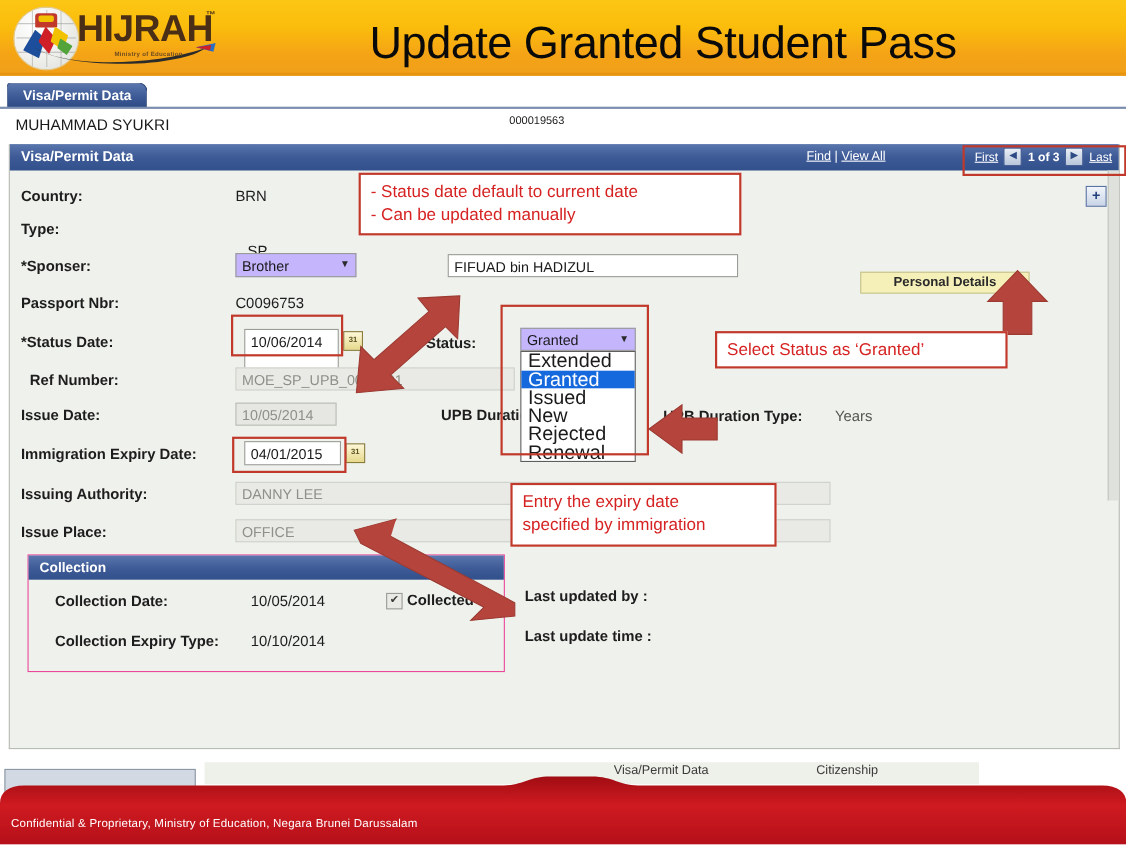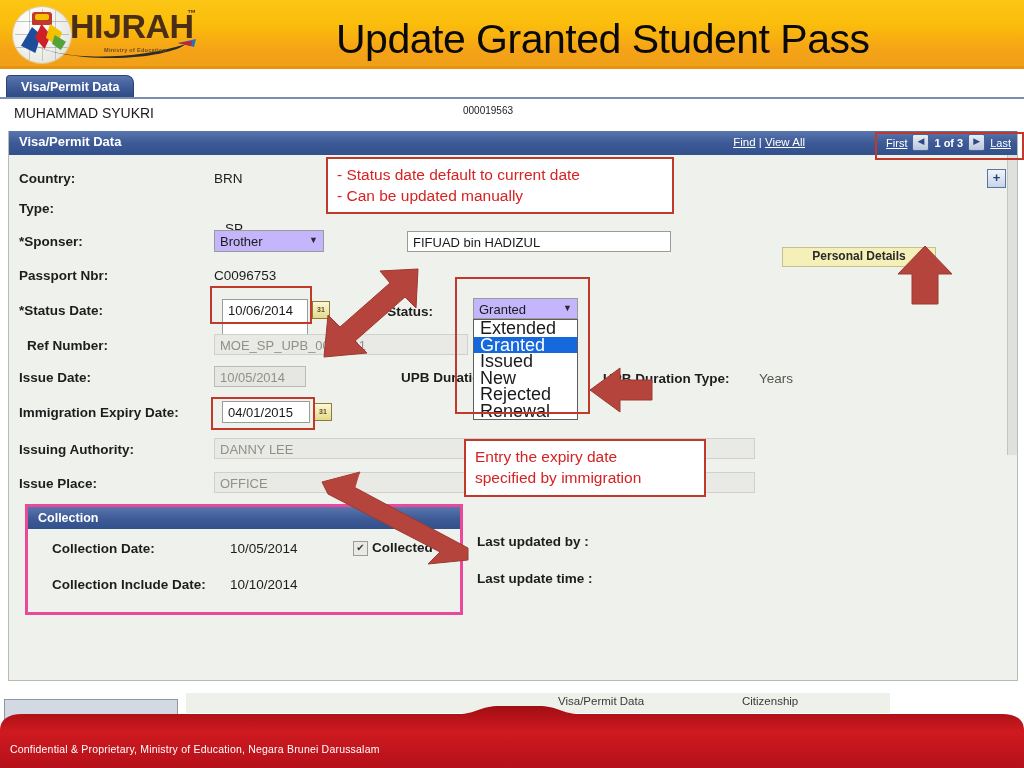--- a/index.html
+++ b/index.html
@@ -272,21 +272,21 @@
     font-size: 18px; color: #1a1a1a;
     padding: 0px 6px; line-height: 16.5px;
     white-space: nowrap; cursor: pointer;
   }
   .dd-opt.sel { background: #1569dd; color: #ffffff; }
 
   
   .grp-box {
     position: absolute;
     background: #eef1ec;
-    border: 3px solid #ec4899;
+    border: 1px solid #ec4899;
   }
   .grp-head {
     position: absolute; left: 0; top: 0; width: 100%; height: 22px;
     background: linear-gradient(180deg,#5a76ae 0%, #3d5a96 55%, #31508c 100%);
     color: #ffffff; font-size: 12.5px; font-weight: bold;
     line-height: 22px; padding-left: 10px; box-sizing: border-box;
   }
   .chk {
     position: absolute;
     width: 13px; height: 13px;
@@ -526,21 +526,21 @@
       <div class="ro-box" style="left:205px; top:341px; width:541px; height:21px; border-color:#cfd1cb; background:#e9eae5;">
         <span>OFFICE</span>
       </div>
 
       <div class="grp-box" style="left:16px; top:373px; width:432px; height:105px;">
         <div class="grp-head">Collection</div>
         <div class="fld-label" style="left:24px; top:34px;">Collection Date:</div>
         <div class="fld-value" style="left:202px; top:34px;">10/05/2014</div>
         <div class="chk" style="left:325px; top:34px;">✔</div>
         <div class="fld-label" style="left:344px; top:33px;">Collected</div>
-        <div class="fld-label" style="left:24px; top:70px;">Collection Include Date:</div>
+        <div class="fld-label" style="left:24px; top:70px;">Collection Expiry Type:</div>
         <div class="fld-value" style="left:202px; top:70px;">10/10/2014</div>
       </div>
 
       <div class="fld-label" style="left:468px; top:403px;">Last updated by :</div>
       <div class="fld-label" style="left:468px; top:440px;">Last update time :</div>
 
     </div>
 
     <div class="hl-box" style="left:210px; top:217px; width:102px; height:38px;"></div>
     <div class="hl-box" style="left:455px; top:208px; width:135px; height:137px;"></div>
@@ -558,20 +558,21 @@
     </svg>
     <svg class="arrow-svg" style="left:318px; top:395px; width:160px; height:105px;" viewBox="0 0 160 105">
       <polygon points="4,18 42,8 34,22 150,84 150,96 110,100 122,88 10,30" fill="#b5453c" stroke="#9c3a32" stroke-width="1"></polygon>
       <polygon points="4,18 42,8 36,28" fill="#b5453c"></polygon>
     </svg>
 
     <div class="anno" style="left:326px; top:88px; width:348px; height:57px;">- Status date default to current date
 - Can be updated manually</div>
 
 
+    <div class="anno" style="left:650px; top:232px; width:266px; height:34px; padding-top:5px;">Select Status as ‘Granted’</div>
 
     <div class="anno" style="left:464px; top:370px; width:242px; height:58px;">Entry the expiry date
 specified by immigration</div>
 
     <div style="position:absolute; left:782px; top:178px; width:152px; height:18px;
                 background:#f5f0b8; border:1px solid #c4c090; font-size:12px; font-weight:bold;
                 color:#2a2a2a; text-align:center; line-height:17px; z-index:50;">Personal Details</div>
 
     <div class="toolbar-zone">
       <div class="tb-strip">

